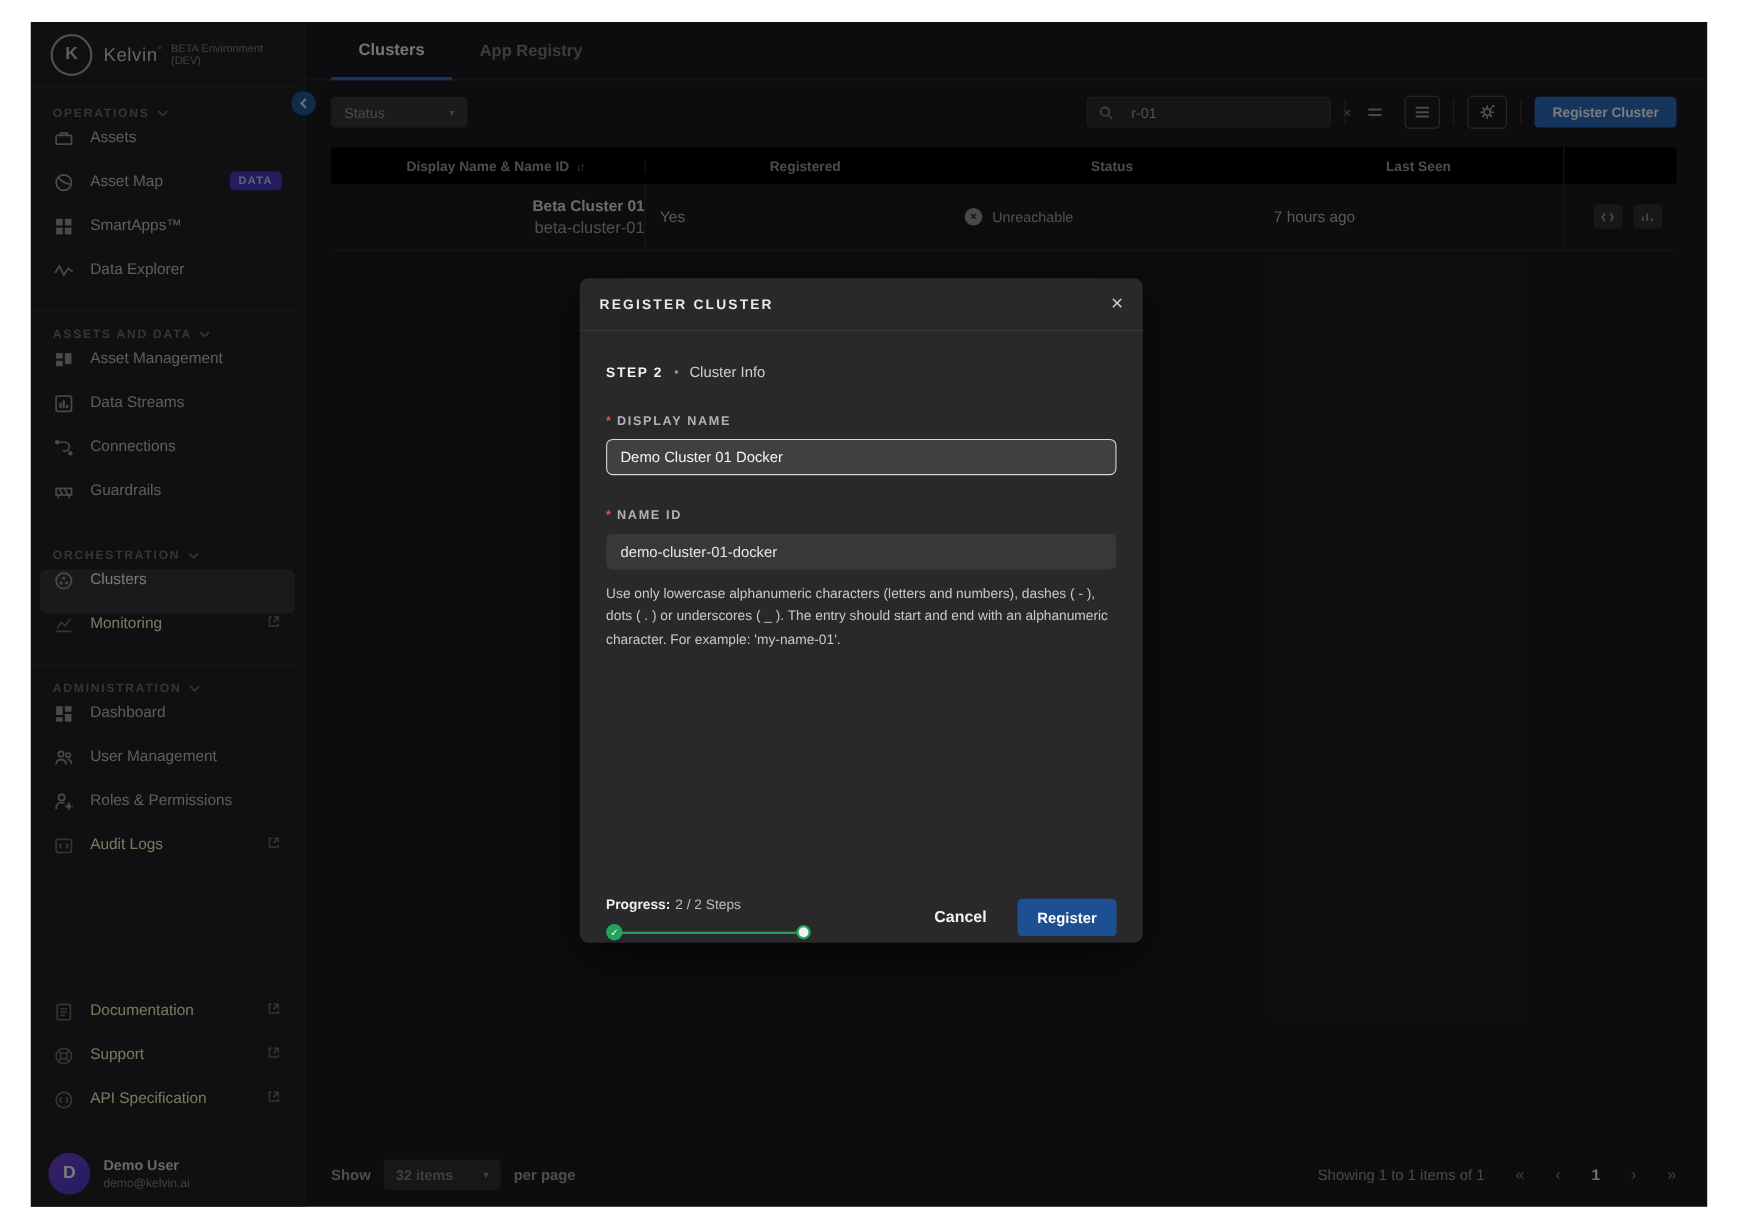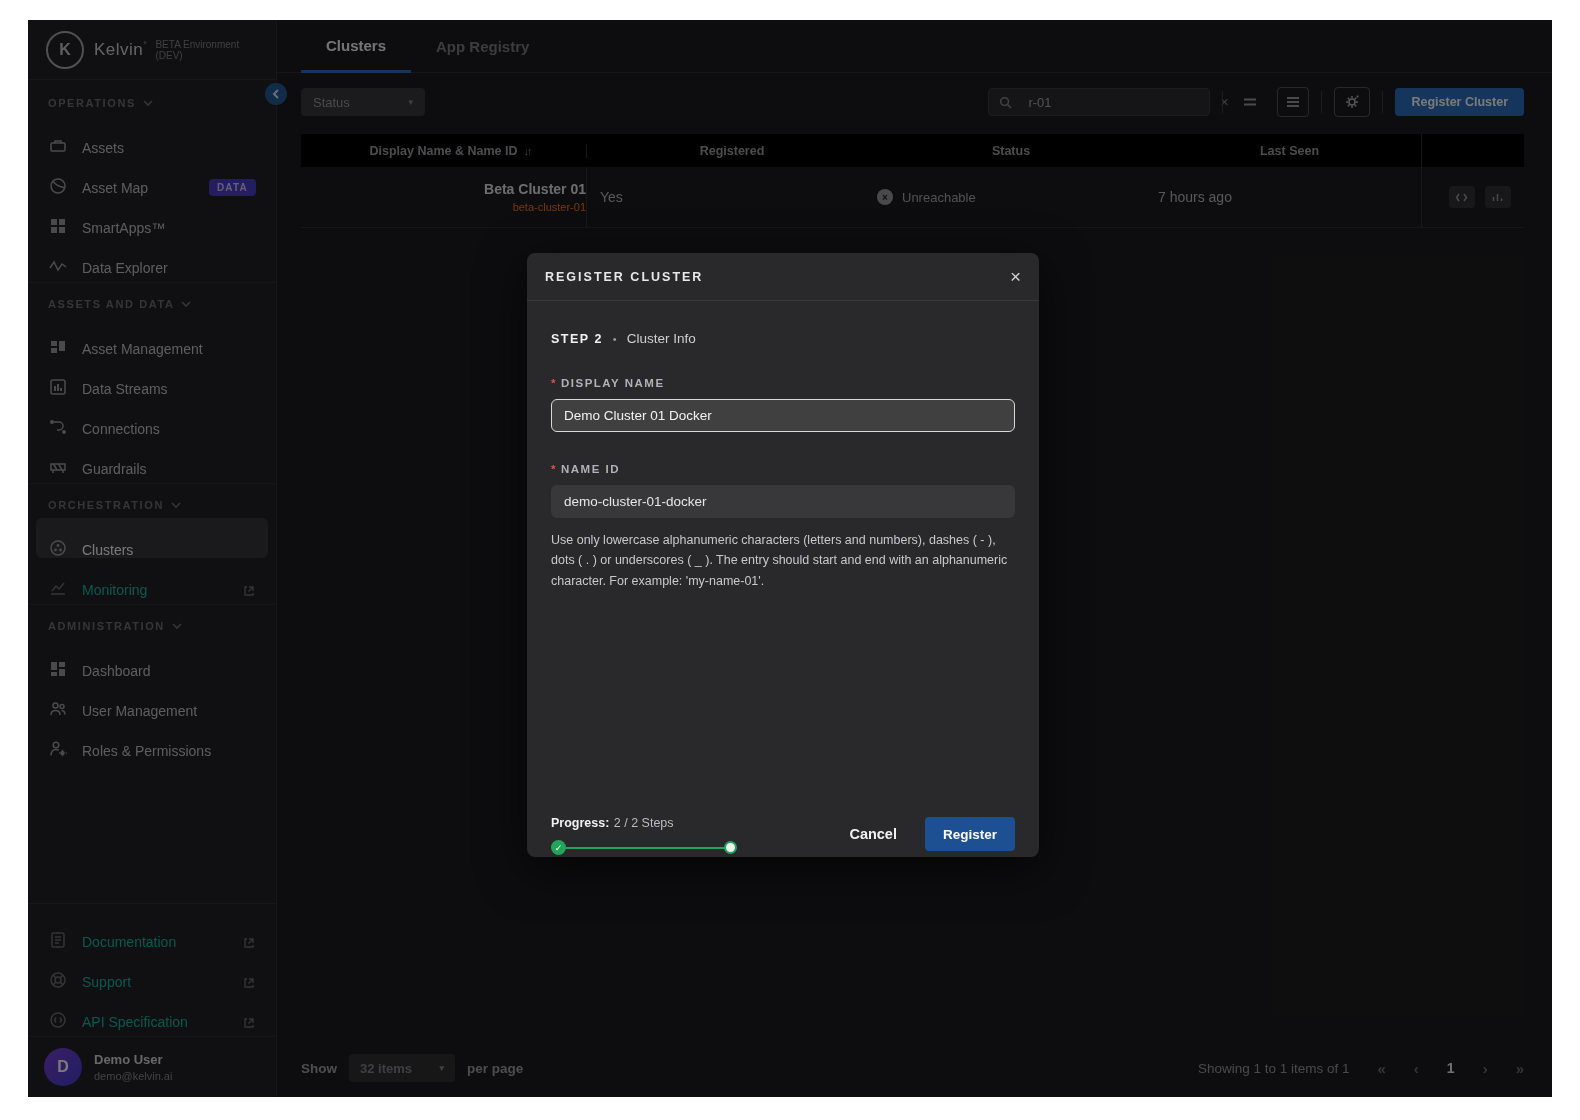--- a/index.html
+++ b/index.html
@@ -13,24 +13,24 @@
   .logo-row{height:59px;display:flex;align-items:center;padding:0 18px;border-bottom:1px solid #2e2e32;flex:none;}
   .logo-circle{width:34px;height:34px;border:2px solid #a8a8ac;border-radius:50%;display:flex;
                align-items:center;justify-content:center;color:#c2c2c6;font-size:16px;font-weight:bold;flex:none;}
   .brand{margin-left:10px;font-size:17px;color:#d2d2d6;letter-spacing:.5px;}
   .brand sup{font-size:9px;color:#a0a0a4;}
   .env{margin-left:8px;font-size:10px;color:#85858a;}
   .nav{flex:1;padding-top:2px;overflow:hidden;}
   .sec-title{display:flex;align-items:center;gap:7px;padding:15px 20px 7px;font-size:11px;font-weight:bold;
              letter-spacing:1.6px;color:#707075;}
   .chev{width:10px;height:6px;stroke:#707075;stroke-width:1.6;fill:none;}
-  .nav-item{height:40px;display:flex;align-items:flex-end;gap:14px;margin:0 8px;padding:0 12px;
+  .nav-item{height:40px;display:flex;align-items:flex-start;gap:14px;margin:0 8px;padding:0 12px;
             border-radius:6px;font-size:14px;color:#c2c2c6;cursor:pointer;}
   .nav-item.active{background:#38383e;color:#fafafa;}
-  .nav-item.dim{color:#14b8a6;}
+  .nav-item.dim{color:#fef9c3;}
   .nav-item.dim .nico{color:#6e6e73;}
   .nico{width:20px;height:20px;color:#9c9ca1;flex:none;}
   .nico svg{width:20px;height:20px;stroke:currentColor;fill:none;stroke-width:1.5;}
   .nico svg .fill{fill:currentColor;stroke:none;}
   .badge{margin-left:auto;background:#4b3fc9;color:#cfc9ff;font-size:10px;font-weight:bold;
          letter-spacing:1.2px;padding:3px 8px;border-radius:4px;}
   .extlink{margin-left:auto;width:14px;height:14px;color:#6e6e73;}
   .extlink svg{width:14px;height:14px;stroke:currentColor;fill:none;stroke-width:1.4;}
   .side-divider{border-top:1px solid #2e2e32;margin-top:6px;}
   .side-footer{flex:none;border-top:1px solid #2e2e32;padding:6px 0;}
@@ -73,21 +73,21 @@
   .table{margin:18px 28px 0 24px;}
   .thead,.trow{display:grid;grid-template-columns:286px 277px 281px 276px 1fr;}
   .thead{background:#000000;height:33px;align-items:center;font-size:12.5px;font-weight:bold;color:#9fa0a5;text-align:center;}
   .thead>div,.trow>div{padding-left:13px;}
   .col-name{border-right:1px solid #333338;}
   .col-actions{border-left:1px solid #333338;}
   .sort-ic{font-size:11px;color:#8a8a8f;margin-left:6px;letter-spacing:-2px;}
   .trow{height:60px;align-items:center;border-bottom:1px solid #2e2e32;}
   .trow .col-name{height:100%;display:flex;flex-direction:column;justify-content:center;align-items:flex-end;}
   .cell-title{font-size:14px;font-weight:bold;color:#e2e2e4;}
-  .cell-sub{font-size:11px;color:#f97316;margin-top:4px;}
+  .cell-sub{font-size:15px;color:#a3a3a3;margin-top:4px;}
   .cell{font-size:14px;color:#b8b8bc;}
   .status-cell{display:flex;align-items:center;gap:9px;font-size:13px;color:#a9a9ae;}
   .xcirc{width:16px;height:16px;border-radius:50%;background:#9a9a9e;color:#1d1d20;display:flex;
          align-items:center;justify-content:center;font-size:10px;font-weight:bold;flex:none;}
   .col-actions{height:100%;display:flex;align-items:center;justify-content:center;gap:10px;}
   .act-btn{width:26px;height:22px;background:#333338;border-radius:4px;display:flex;align-items:center;
            justify-content:center;cursor:pointer;}
   .act-btn svg{width:13px;height:11px;stroke:#9c9ca1;fill:none;stroke-width:1.5;}
 
   
@@ -283,20 +283,32 @@
       </div>
       <div class="nav-item">
         <span class="nico"><svg viewBox="0 0 20 20">
                 <circle cx="8" cy="6" r="2.8"></circle>
                 <path d="M3 16.5c0-4 2.2-6 5-6 1 0 1.9.2 2.7.8"></path>
                 <circle class="fill" cx="14.5" cy="14" r="2.2"></circle>
                 <path d="M14.5 10.8v1M14.5 16.2v1M11.3 14h1M17.7 14h1"></path>
               </svg></span>
         <span>Roles &amp; Permissions</span>
       </div>
+      <div class="nav-item dim">
+        <span class="nico"><svg viewBox="0 0 20 20">
+                <rect x="3" y="4" width="14" height="12" rx="2"></rect>
+                <polyline points="8,8 6,10 8,12"></polyline>
+                <polyline points="12,8 14,10 12,12"></polyline>
+              </svg></span>
+        <span>Audit Logs</span>
+        <span class="extlink"><svg viewBox="0 0 14 14">
+                <path d="M5 3H3v8h8V9"></path>
+                <path d="M7 3h4v4M11 3L6.5 7.5"></path>
+              </svg></span>
+      </div>
     </nav>
 
     <div class="side-footer">
       <div class="nav-item dim">
         <span class="nico"><svg viewBox="0 0 20 20">
                 <rect x="4" y="3" width="12" height="14" rx="1.5"></rect>
                 <path d="M7 7h6M7 10h6M7 13h4"></path>
               </svg></span>
         <span>Documentation</span>
         <span class="extlink"><svg viewBox="0 0 14 14">

